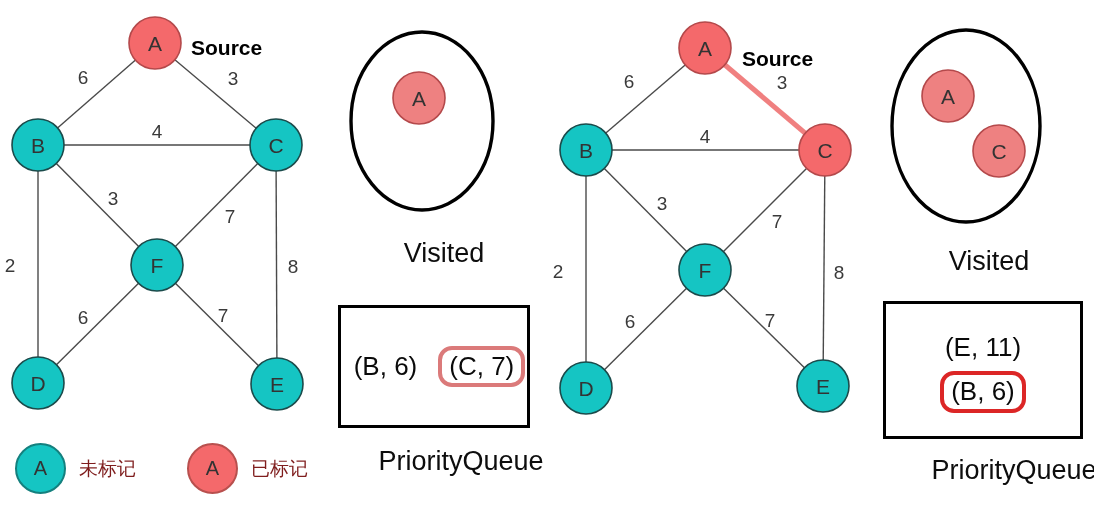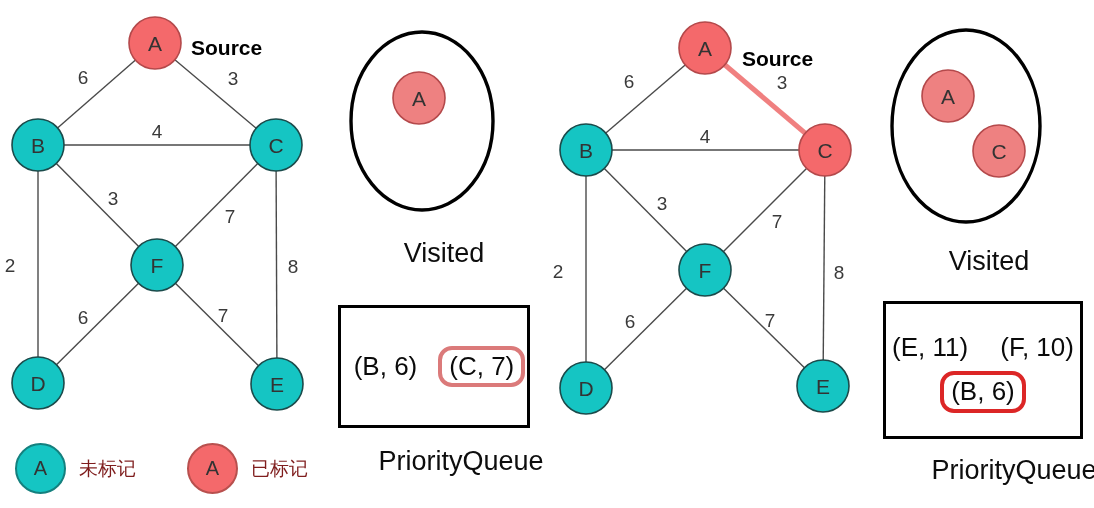--- a/index.html
+++ b/index.html
@@ -116,21 +116,20 @@
 
   <div class="abs queue-box" id="qb-0">
       <div class="queue-row">
         <span class="queue-item">(B, 6)</span>
         <span class="queue-item hl" style="border-color: rgb(219, 122, 122);">(C, 7)</span>
       </div>
     </div>
   <div class="abs queue-box" id="qb-1">
       <div class="queue-row">
         <span class="queue-item">(E, 11)</span>
-        <span class="queue-item">(F, 10)</span>
       </div>
       <div class="queue-row">
         <span class="queue-item hl" style="border-color: rgb(220, 38, 38);">(B, 6)</span>
       </div>
     </div>
 
   <div class="abs section-title" id="qt-0">PriorityQueue</div>
   <div class="abs section-title" id="qt-1">PriorityQueue</div>
 
   <div class="legend-item" id="legend-unvisited">

